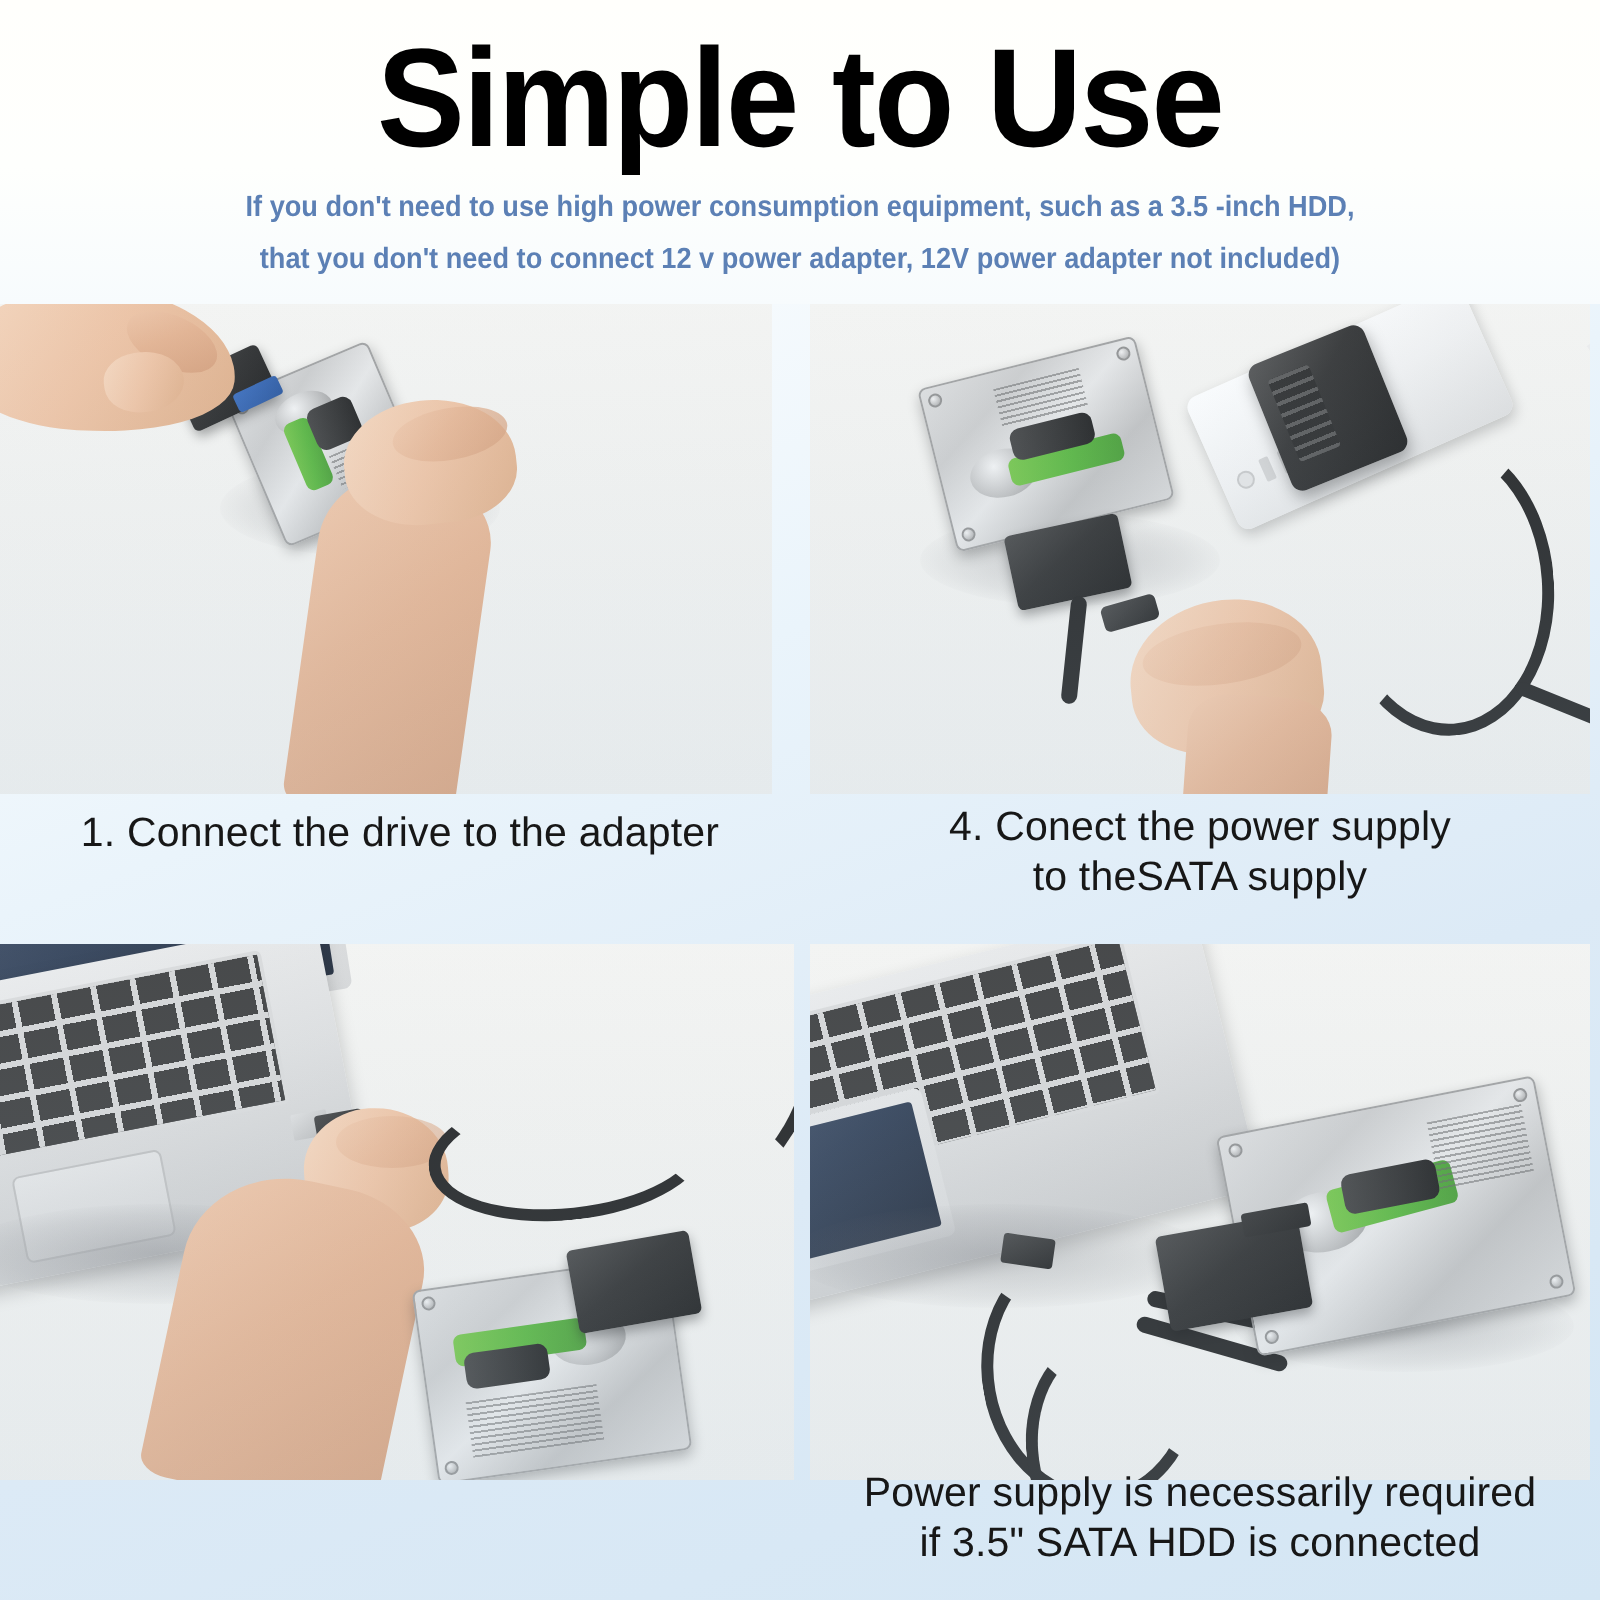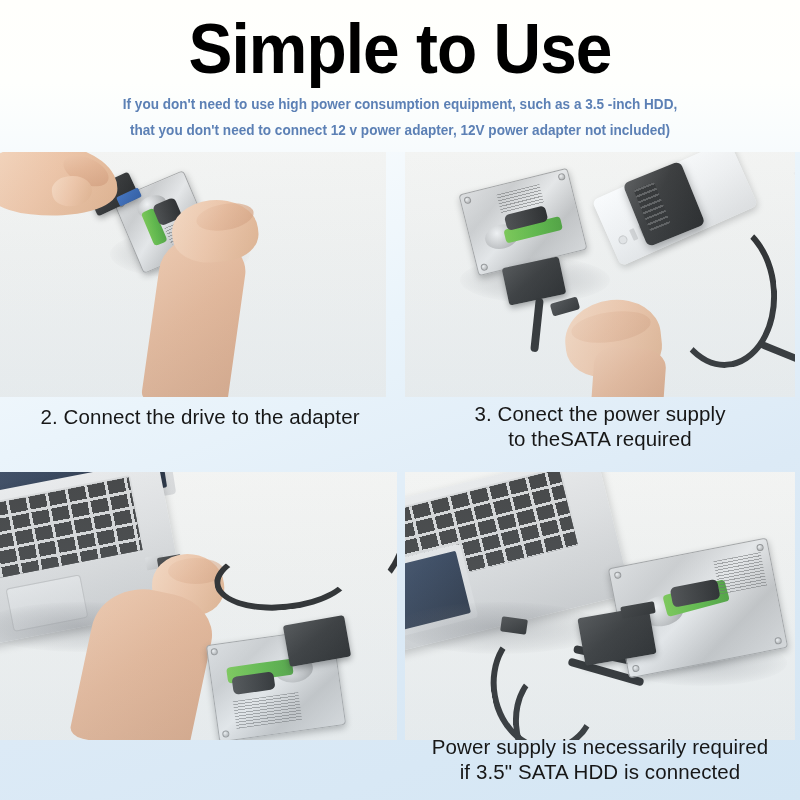--- a/index.html
+++ b/index.html
@@ -287,21 +287,21 @@
       <div class="skin" style="left:62px;top:6px;width:48px;height:26px;border-radius:50%;transform:rotate(24deg);"></div>
       <div class="skin-lit" style="left:52px;top:24px;width:40px;height:30px;border-radius:45% 55% 50% 50%;transform:rotate(-8deg);"></div>
 
       <div class="skin" style="left:152px;top:86px;width:86px;height:170px;border-radius:44% 40% 10% 14% / 22% 18% 6% 6%;transform:rotate(8deg);"></div>
       <div class="skin-lit" style="left:172px;top:48px;width:86px;height:62px;border-radius:48% 52% 40% 45%;transform:rotate(-6deg);"></div>
       <div class="skin" style="left:196px;top:52px;width:58px;height:26px;border-radius:50%;transform:rotate(-10deg);opacity:0.75;"></div>
 
       <div class="tint-blue"></div>
     </div>
     <div class="caption">
-      <div>2. Connect the drive to the adapter</div>
+      <div>1. Connect the drive to the adapter</div>
     </div>
   </div>
 
   <div class="cell cell-tr">
     <div class="photo">
       <div class="desk"></div>
 
       <div class="shadow-soft" style="left:55px;top:105px;width:150px;height:46px;"></div>
 
       <div class="power-strip" style="left:195px;top:15px;width:150px;height:72px;transform:rotate(-24deg);">
@@ -335,22 +335,22 @@
 
       <div class="usb-plug" style="left:146px;top:148px;width:28px;height:13px;transform:rotate(-16deg);border-radius:3px;"></div>
 
       <div class="skin-lit" style="left:160px;top:148px;width:96px;height:76px;border-radius:52% 48% 35% 40%;transform:rotate(-6deg);"></div>
       <div class="skin" style="left:166px;top:160px;width:80px;height:30px;border-radius:50%;opacity:0.55;transform:rotate(-8deg);"></div>
       <div class="skin" style="left:188px;top:196px;width:72px;height:60px;border-radius:30% 30% 8% 8%;transform:rotate(4deg);"></div>
 
       <div class="tint-blue"></div>
     </div>
     <div class="caption">
-      <div>3. Conect the power supply</div>
-      <div>to theSATA required</div>
+      <div>4. Conect the power supply</div>
+      <div>to theSATA supply</div>
     </div>
   </div>
 
   <div class="cell cell-bl">
     <div class="photo">
       <div class="desk"></div>
 
       <div class="laptop-screen" style="left:-30px;top:-58px;width:200px;height:96px;transform:rotate(-9deg);">
         <div class="laptop-display" style="left:8px;top:8px;right:8px;bottom:8px;"></div>
       </div>

